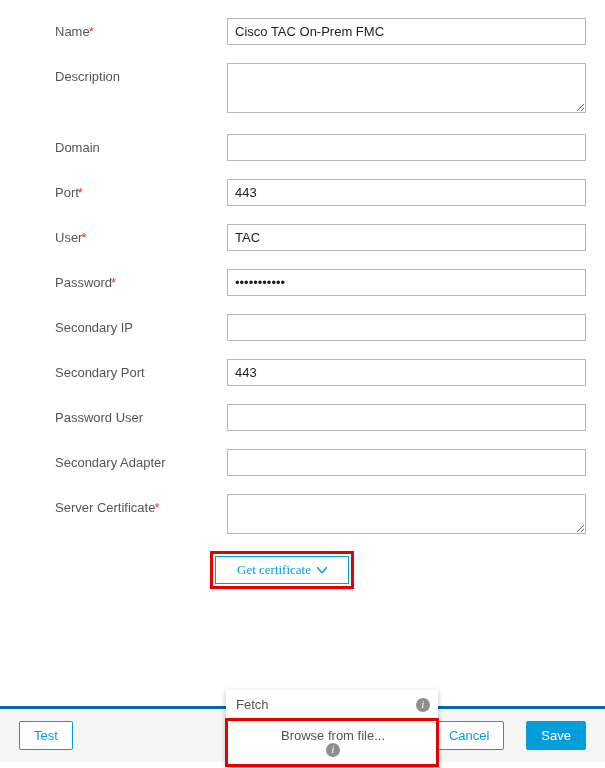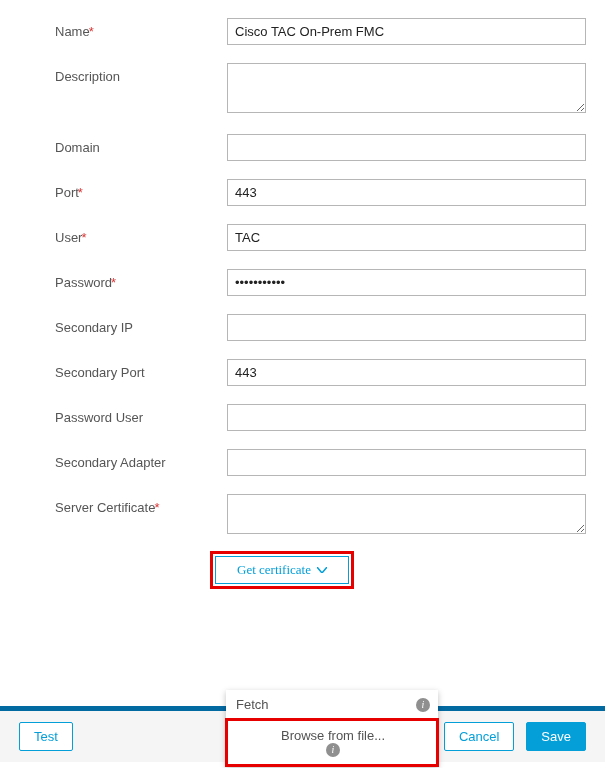--- a/index.html
+++ b/index.html
@@ -126,21 +126,21 @@
     justify-content: center;
     line-height: 1;
   }
   .footer {
     position: absolute;
     left: 0;
     top: 706px;
     width: 605px;
     height: 56px;
     background: #f5f5f5;
-    border-top: 5px solid #0369a1;
+    border-top: 3px solid #0369a1;
     display: flex;
     align-items: center;
     justify-content: space-between;
     padding: 0 19px;
     z-index: 10;
   }
   .btn {
     font-size: 13px;
     padding: 6px 14px;
     border-radius: 2px;
@@ -149,21 +149,21 @@
   .btn-outline {
     background: #fff;
     color: #049fd9;
     border: 1px solid #049fd9;
   }
   .btn-primary {
     background: #049fd9;
     color: #fff;
     border: 1px solid #049fd9;
   }
-  .footer-right { display: flex; gap: 12px; margin-left: 32px;}
+  .footer-right { display: flex; gap: 22px; margin-left: 32px;}
 </style>
 </head>
 <body>
 
 <div class="page">
 
   <div class="form">
 
     <div class="row">
       <div class="label"><span>Name</span><span class="req">*</span></div>

